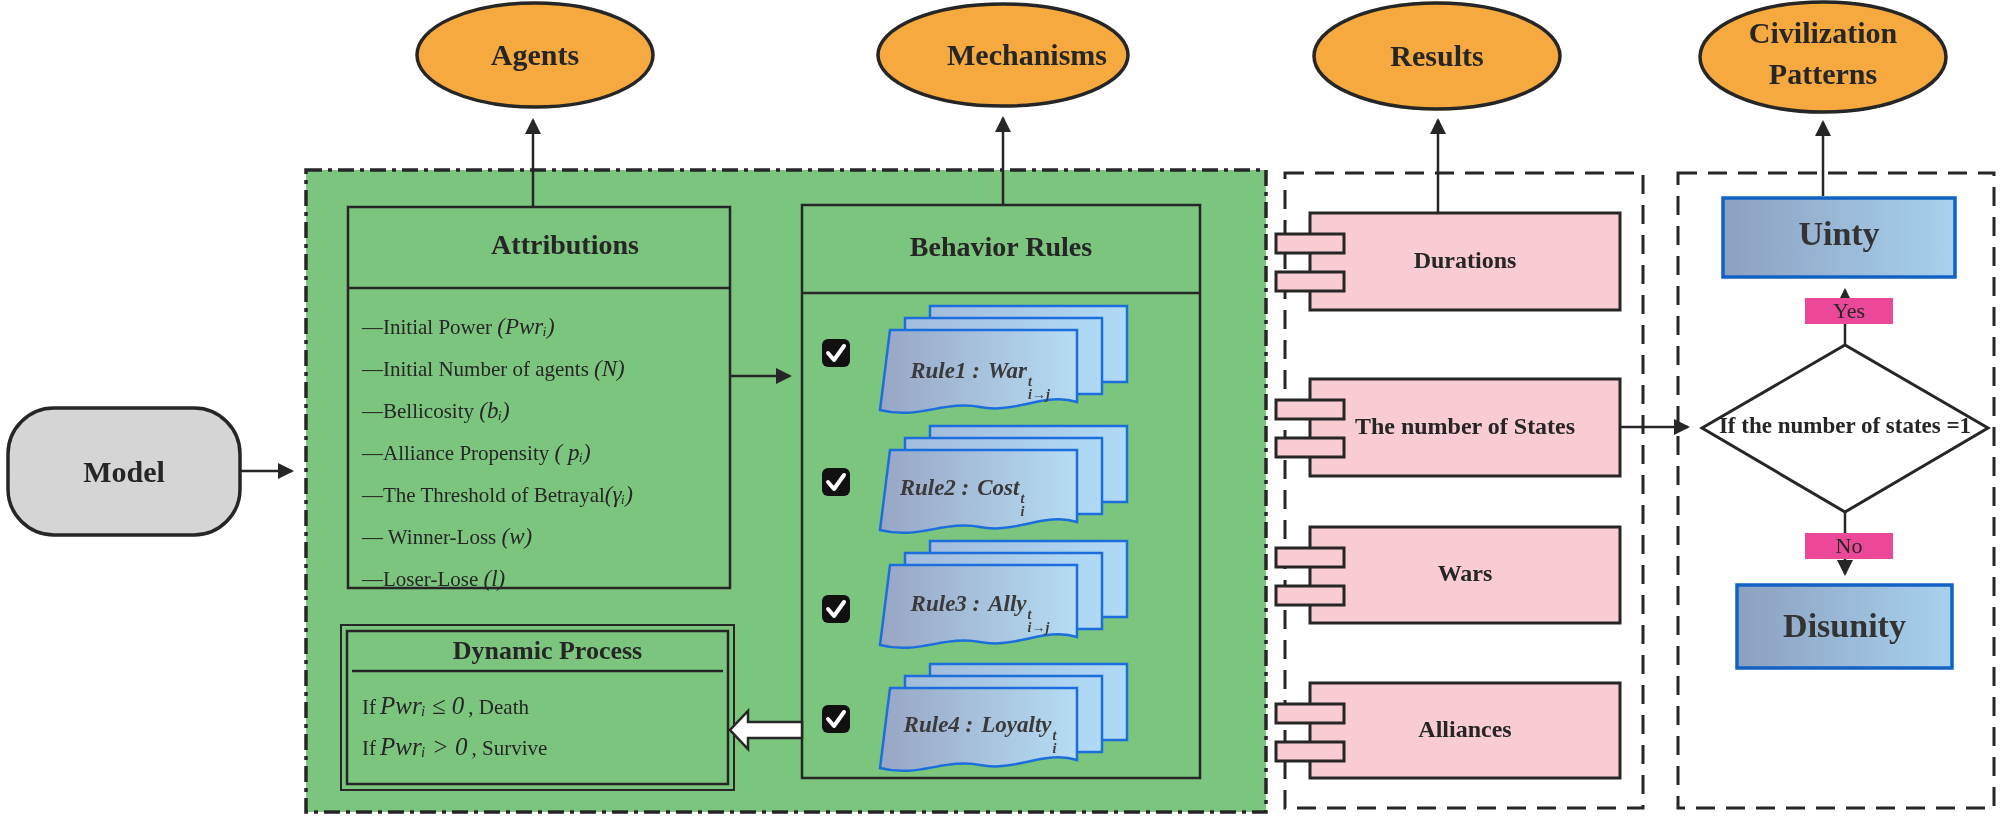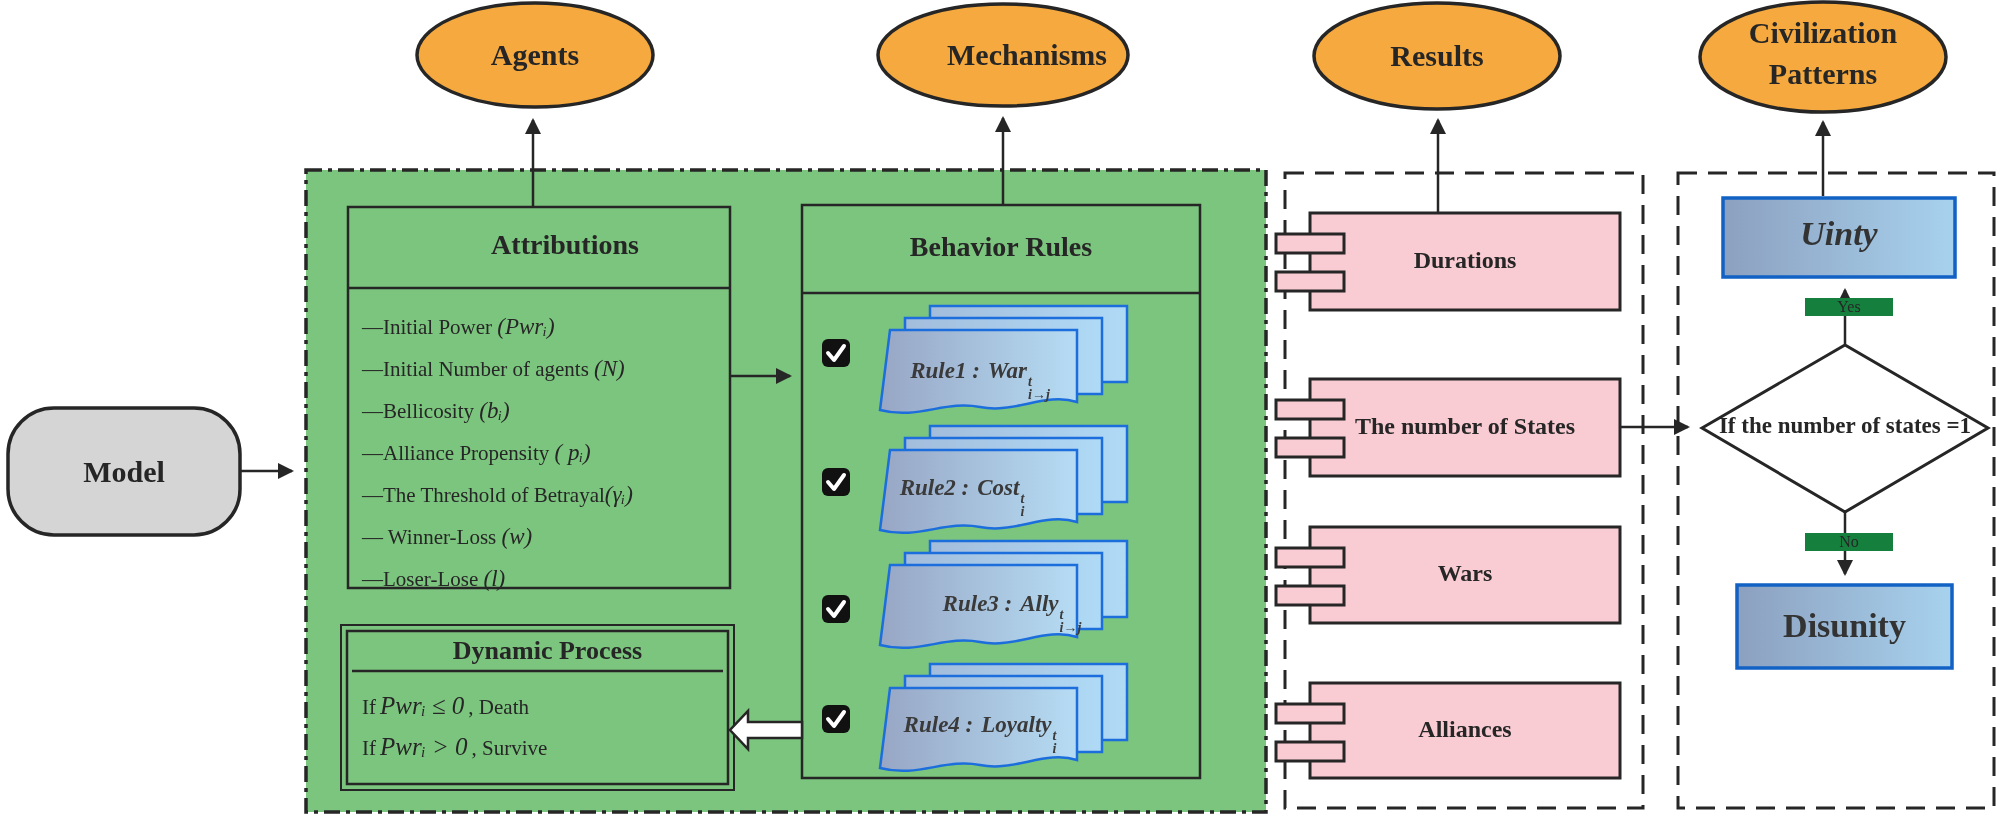--- a/index.html
+++ b/index.html
@@ -5,21 +5,21 @@
   html,body{margin:0;padding:0;background:#fff;}
   .canvas{position:relative;width:2000px;height:819px;background:#fff;overflow:hidden;
           font-family:"Liberation Serif","DejaVu Serif",serif;color:#262626;}
   svg.layer{position:absolute;left:0;top:0;width:2000px;height:819px;}
   .t{position:absolute;text-align:center;color:#262626;}
   .node-label{font-weight:bold;font-size:30px;line-height:1.15;}
   .panel-title{font-weight:bold;font-size:28px;}
   .pink-label{font-weight:bold;font-size:24px;}
   .big-label{font-weight:bold;font-size:34px;color:#333;}
   .decision-label{font-weight:bold;font-size:23px;}
-  .branch-label{font-size:16px;background:#15803d;padding:0 4px;}
+  .branch-label{font-size:22px;background:#ec4899;padding:0 4px;}
   .attr-list{position:absolute;left:362px;top:306px;width:360px;text-align:left;}
   .attr-item{font-size:21px;line-height:41px;white-space:nowrap;}
   .attr-item .math{font-style:italic;font-size:23px;}
   .dp-lines{position:absolute;left:362px;top:686px;width:360px;text-align:left;}
   .dp-line{font-size:21px;line-height:40px;white-space:nowrap;}
   .dp-line .math{font-style:italic;font-size:25px;padding:0 4px;}
   .rule-text{font-style:italic;font-weight:bold;font-size:23px;color:#3a3a3a;white-space:nowrap;}
   .rule-text .term{margin-left:8px;}
   .supsub{display:inline-flex;flex-direction:column;vertical-align:-8px;line-height:0.9;
           font-size:14px;margin-left:1px;text-align:left;}
@@ -182,37 +182,37 @@
         <span>t</span>
         <span>i→j</span>
       </span>
 </div>
 <div class="t rule-text" style="left:886px;top:475px;width:152px;">
   <span>Rule2 :</span><span class="term">Cost</span><span class="supsub">
         <span>t</span>
         <span>i</span>
       </span>
 </div>
-<div class="t rule-text" style="left:886px;top:591px;width:188px;margin-left:32px;">
+<div class="t rule-text" style="left:886px;top:591px;width:188px;">
   <span>Rule3 :</span><span class="term">Ally</span><span class="supsub">
         <span>t</span>
         <span>i→j</span>
       </span>
 </div>
 <div class="t rule-text" style="left:886px;top:712px;width:188px;">
   <span>Rule4 :</span><span class="term">Loyalty</span><span class="supsub">
         <span>t</span>
         <span>i</span>
       </span>
 </div>
 
 <div class="t pink-label" style="left:1310px;top:247px;width:310px;">Durations</div>
 <div class="t pink-label" style="left:1310px;top:413px;width:310px;">The number of States</div>
 <div class="t pink-label" style="left:1310px;top:560px;width:310px;">Wars</div>
 <div class="t pink-label" style="left:1310px;top:716px;width:310px;">Alliances</div>
 
-<div class="t big-label" style="left:1723px;top:215px;width:232px;font-style:italic;">Uinty</div>
+<div class="t big-label" style="left:1723px;top:215px;width:232px;">Uinty</div>
 <div class="t decision-label" style="left:1705px;top:413px;width:280px;">If the number of states =1</div>
 <div class="t branch-label" style="left:1805px;top:298px;width:80px;">Yes</div>
 <div class="t branch-label" style="left:1805px;top:533px;width:80px;">No</div>
 <div class="t big-label" style="left:1737px;top:607px;width:215px;">Disunity</div>
 
 </div>
 
 </body></html>

